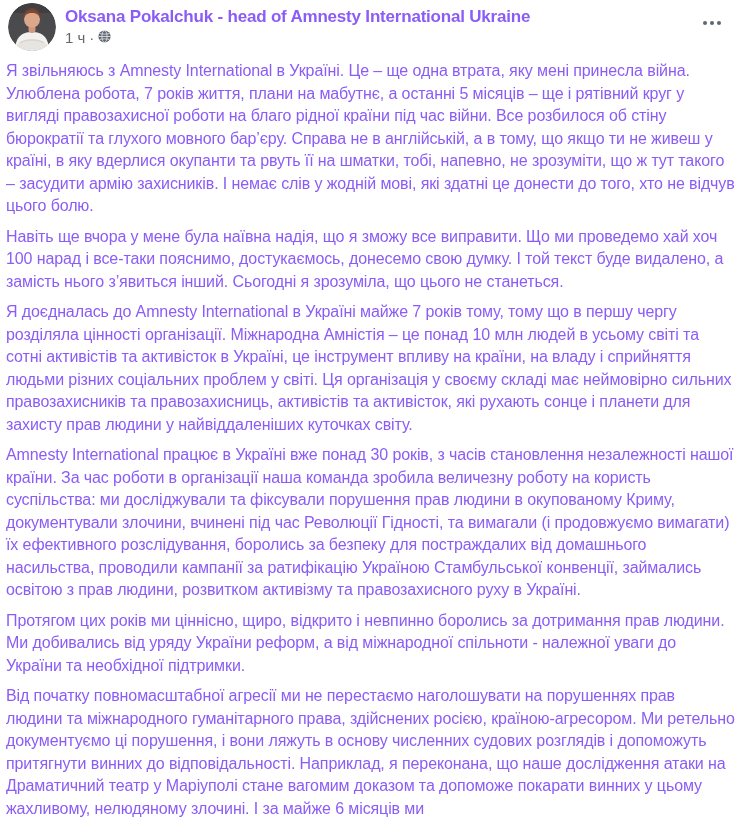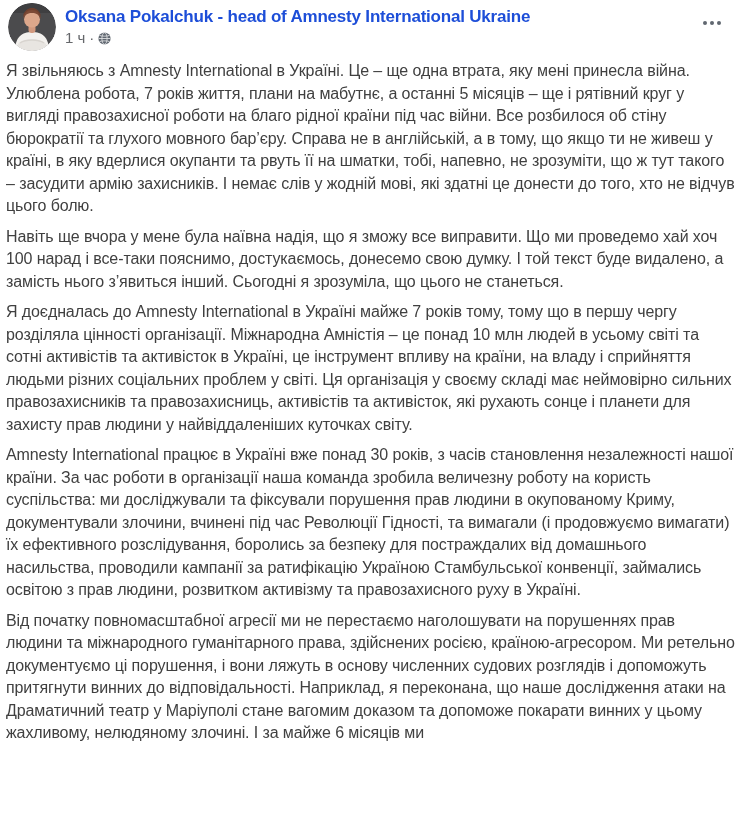--- a/index.html
+++ b/index.html
@@ -28,30 +28,30 @@
     overflow: hidden;
     flex: 0 0 48px;
     margin-top: 1px;
     cursor: pointer;
   }
   .avatar-wrap svg { display: block; }
   .header-texts { margin-left: 9px; padding-top: 4px; min-width: 0; }
   .author-name {
     font-size: 17px;
     font-weight: bold;
-    color: #1d4ed8;
+    color: #8b5cf6;
     line-height: 21px;
     text-decoration: none;
     cursor: pointer;
     letter-spacing: -0.2px;
     white-space: nowrap;
   }
   .meta-row {
     display: flex;
-    align-items: center;
+    align-items: flex-start;
     gap: 4px;
     margin-top: 3px;
     color: #65676B;
     font-size: 15px;
     line-height: 16px;
   }
   .meta-row .timestamp { cursor: pointer; }
   .meta-row .sep { color: #65676B; }
   .globe { width: 13px; height: 13px; display: inline-block; }
 
@@ -78,21 +78,21 @@
 
   
   .post-body {
     padding: 8px 7px 0 6px;
   }
   .post-body p {
     margin: 0 0 8px 0;
     font-size: 16px;
     line-height: 22.5px;
     letter-spacing: -0.1px;
-    color: #404040;
+    color: #8b5cf6;
     text-align: left;
   }
 </style>
 </head>
 <body>
 
 <div class="post">
 
   <div class="post-header">
 
@@ -147,16 +147,17 @@
       <span class="dot"></span>
       <span class="dot"></span>
     </button>
   </div>
 
   <div class="post-body">
     <p>Я звільняюсь з Amnesty International в Україні. Це – ще одна втрата, яку мені принесла війна. Улюблена робота, 7 років життя, плани на мабутнє, а останні 5 місяців – ще і рятівний круг у вигляді правозахисної роботи на благо рідної країни під час війни. Все розбилося об стіну бюрократії та глухого мовного бар’єру. Справа не в англійській, а в тому, що якщо ти не живеш у країні, в яку вдерлися окупанти та рвуть її на шматки, тобі, напевно, не зрозуміти, що ж тут такого – засудити армію захисників. І немає слів у жодній мові, які здатні це донести до того, хто не відчув цього болю.</p>
     <p>Навіть ще вчора у мене була наївна надія, що я зможу все виправити. Що ми проведемо хай хоч 100 нарад і все-таки пояснимо, достукаємось, донесемо свою думку. І той текст буде видалено, а замість нього з’явиться інший. Сьогодні я зрозуміла, що цього не станеться.</p>
     <p>Я доєдналась до Amnesty International в Україні майже 7 років тому, тому що в першу чергу розділяла цінності організації. Міжнародна Амністія – це понад 10 млн людей в усьому світі та сотні активістів та активісток в Україні, це інструмент впливу на країни, на владу і сприйняття людьми різних соціальних проблем у світі. Ця організація у своєму складі має неймовірно сильних правозахисників та правозахисниць, активістів та активісток, які рухають сонце і планети для захисту прав людини у найвіддаленіших куточках світу.</p>
     <p>Amnesty International працює в Україні вже понад 30 років, з часів становлення незалежності нашої країни. За час роботи в організації наша команда зробила величезну роботу на користь суспільства: ми досліджували та фіксували порушення прав людини в окупованому Криму, документували злочини, вчинені під час Революції Гідності, та вимагали (і продовжуємо вимагати) їх ефективного розслідування, боролись за безпеку для постраждалих від домашнього насильства, проводили кампанії за ратифікацію Україною Стамбульської конвенції, займались освітою з прав людини, розвитком активізму та правозахисного руху в Україні.</p>
+    <p>Протягом цих років ми ціннісно, щиро, відкрито і невпинно боролись за дотримання прав людини. Ми добивались від уряду України реформ, а від міжнародної спільноти - належної уваги до України та необхідної підтримки.</p>
     <p>Від початку повномасштабної агресії ми не перестаємо наголошувати на порушеннях прав людини та міжнародного гуманітарного права, здійснених росією, країною-агресором. Ми ретельно документуємо ці порушення, і вони ляжуть в основу численних судових розглядів і допоможуть притягнути винних до відповідальності. Наприклад, я переконана, що наше дослідження атаки на Драматичний театр у Маріуполі стане вагомим доказом та допоможе покарати винних у цьому жахливому, нелюдяному злочині. І за майже 6 місяців ми</p>
   </div>
 
 </div>
 
 </body></html>

